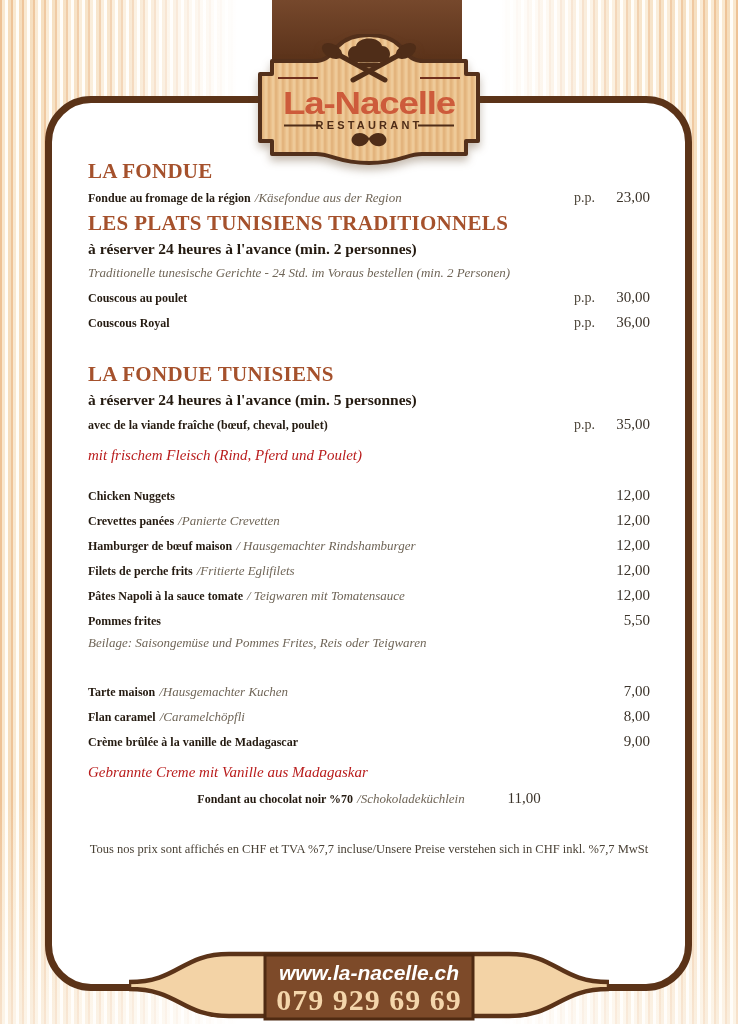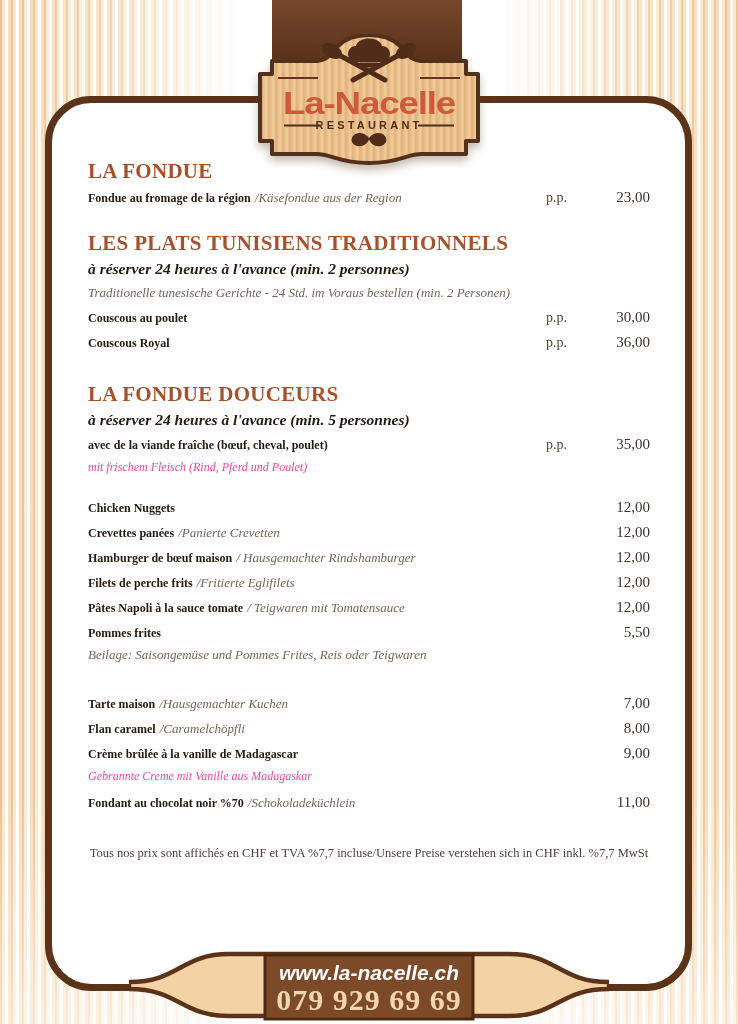--- a/index.html
+++ b/index.html
@@ -39,28 +39,28 @@
   .plaque{position:absolute;left:254px;top:34px;z-index:5;filter:drop-shadow(0 5px 4px rgba(90,60,30,.35));}
   .footer-svg{position:absolute;left:129px;top:948px;z-index:6;}
 
   
   .content{position:absolute;left:88px;top:158px;width:562px;z-index:3;color:#241a10;}
   .sec-title{font-size:21px;font-weight:bold;color:#a5512c;letter-spacing:.3px;line-height:27px;margin:0;font-family:Liberation Serif, serif;}
   .row{display:flex;justify-content:space-between;align-items:baseline;line-height:23px;}
   .nm{min-width:0;}
   .fr{font-weight:bold;font-size:12px;color:#241a10;}
   .de{font-style:italic;font-size:13px;color:#6f6557;margin-left:4px;}
-  .pr{display:flex;gap:32px;align-items:baseline;flex-shrink:0;}
+  .pr{display:flex;gap:4px;align-items:baseline;flex-shrink:0;}
   .unit{font-size:14px;color:#4c4438;width:26px;}
   .price{font-size:15px;color:#3b332a;width:46px;text-align:right;}
-  .note-fr{font-weight:bold;font-size:15.5px;line-height:24px;font-style:italic;}
+  .note-fr{font-weight:bold;font-size:15.5px;line-height:24px;}
   .note-de{font-style:italic;font-size:13px;color:#6f6557;line-height:24px;}
-  .sub-de{font-style:italic;font-size:12px;color:#ec4899;line-height:20px;}
+  .sub-de{font-style:italic;font-size:15px;color:#b91c1c;line-height:20px;margin-top:8px;}
   .sec{margin:0;}
-  .sec.s2{margin-top:20px;}
+  .sec.s2{}
   .sec.s3{margin-top:26px;}
   .sec.s3 .note-de{margin-bottom:6px;}
   .sec.s4{margin-top:18px;}
   .sec.s5{margin-top:26px;}
   .center-bold{text-align:center;font-weight:bold;font-size:15px;line-height:22px;margin-top:14px;}
   .center-it{text-align:left;font-style:italic;font-size:13px;color:#6f6557;line-height:20px;}
   .disclaimer{margin-top:30px;text-align:center;font-size:12.5px;color:#4a4236;line-height:16px;}
 </style>
 </head>
 <body>
@@ -131,21 +131,21 @@
     <div class="row">
       <div class="nm"><span class="fr">Couscous Royal</span></div>
       <div class="pr">
           <span class="unit">p.p.</span>
           <span class="price">36,00</span>
         </div>
     </div>
   </div>
 
   <div class="sec s3">
-    <h2 class="sec-title">LA FONDUE DOUCEURS</h2>
+    <h2 class="sec-title">LA FONDUE TUNISIENS</h2>
     <div class="note-fr">à réserver 24 heures à l'avance (min. 5 personnes)</div>
     <div class="row">
       <div class="nm"><span class="fr">avec de la viande fraîche (bœuf, cheval, poulet)</span></div>
       <div class="pr">
           <span class="unit">p.p.</span>
           <span class="price">35,00</span>
         </div>
     </div>
     <div class="sub-de">mit frischem Fleisch (Rind, Pferd und Poulet)</div>
   </div>
@@ -212,21 +212,21 @@
         </div>
     </div>
     <div class="row">
       <div class="nm"><span class="fr">Crème brûlée à la vanille de Madagascar</span><span class="de"></span></div>
       <div class="pr">
           <span class="unit"></span>
           <span class="price">9,00</span>
         </div>
     </div>
     <div class="sub-de">Gebrannte Creme mit Vanille aus Madagaskar</div>
-    <div class="row" style="margin-top:4px;">
+    <div class="row" style="margin-top:4px;justify-content:center;">
       <div class="nm"><span class="fr">Fondant au chocolat noir %70</span><span class="de">/Schokoladeküchlein</span></div>
       <div class="pr">
           <span class="unit"></span>
           <span class="price">11,00</span>
         </div>
     </div>
   </div>
 
   <div class="disclaimer">Tous nos prix sont affichés en CHF et TVA %7,7 incluse/Unsere Preise verstehen sich in CHF inkl. %7,7 MwSt</div>
 </div>

